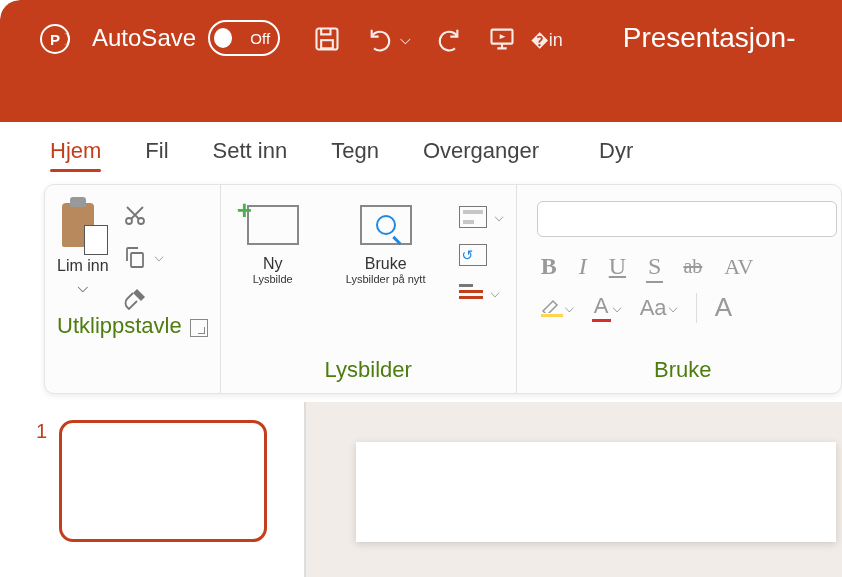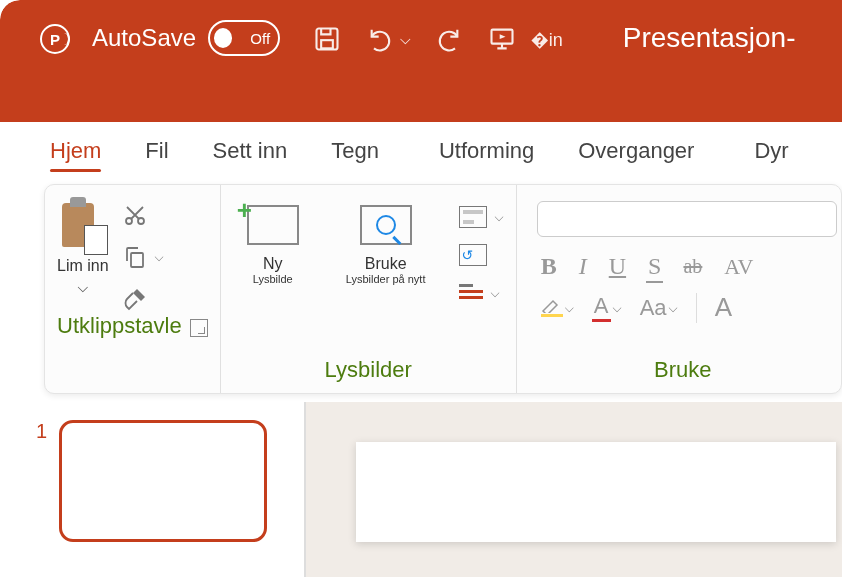--- a/index.html
+++ b/index.html
@@ -133,21 +133,20 @@
     </div>
   </div>
   <span class="title-text">Presentasjon-</span>
 </div>
 
 <div class="tabstrip">
   <div class="tab active">Hjem</div>
   <div class="tab">Fil</div>
   <div class="tab">Sett inn</div>
   <div class="tab">Tegn</div>
-  <div class="tab" style="padding-left:38px">Utforming</div>
   <div class="tab">Overganger</div>
   <div class="tab" style="padding-left:38px">Dyr</div>
 </div>
 
 <div class="ribbon">
   <div class="group" style="width:190px">
     <div class="clip-body">
       <div class="paste-btn">
         <div class="paste-ico">
           <div class="clipboard-shape"></div>

